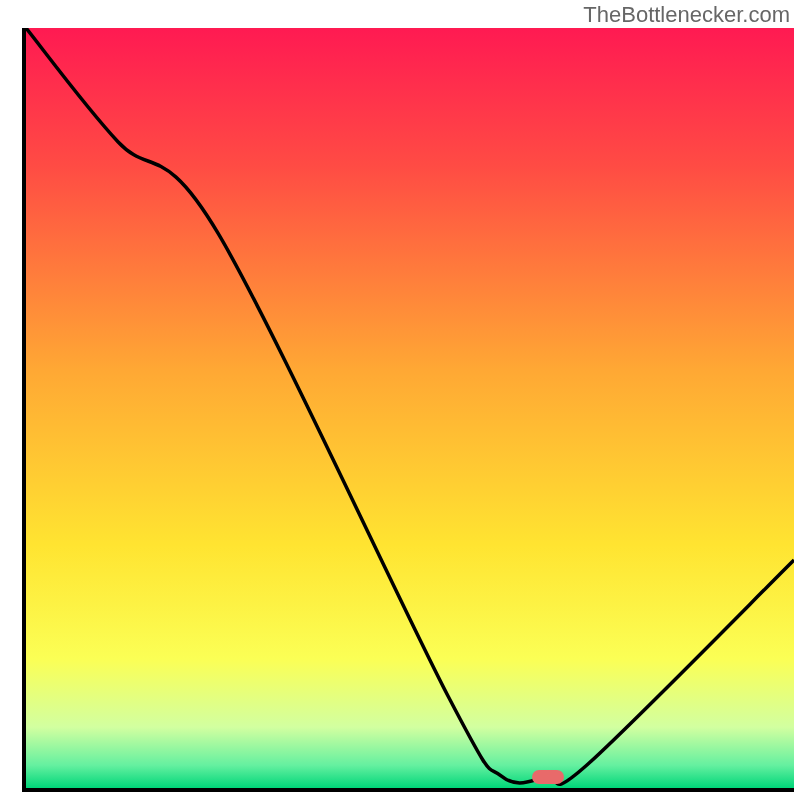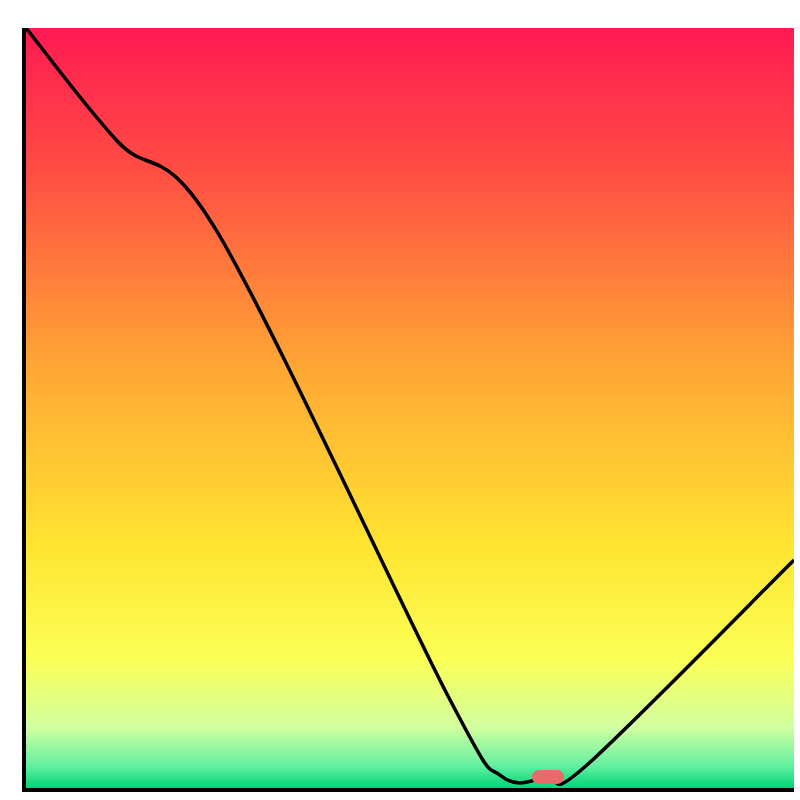--- a/index.html
+++ b/index.html
@@ -57,20 +57,21 @@
     background: #e86a6a;
     border-radius: 7px;
     z-index: 6;
   }
 </style>
 </head>
 <body>
 
 <div class="container">
 
+  <div class="watermark">TheBottlenecker.com</div>
 
   <div class="plot-area">
 
     <svg class="gradient-bg" viewBox="0 0 768 760" preserveAspectRatio="none">
       <defs>
         <linearGradient id="bg-grad" x1="0" y1="0" x2="0" y2="1">
             <stop offset="0%" stop-color="#ff1a52"></stop>
             <stop offset="18%" stop-color="#ff4b44"></stop>
             <stop offset="45%" stop-color="#ffa834"></stop>
             <stop offset="68%" stop-color="#ffe431"></stop>

